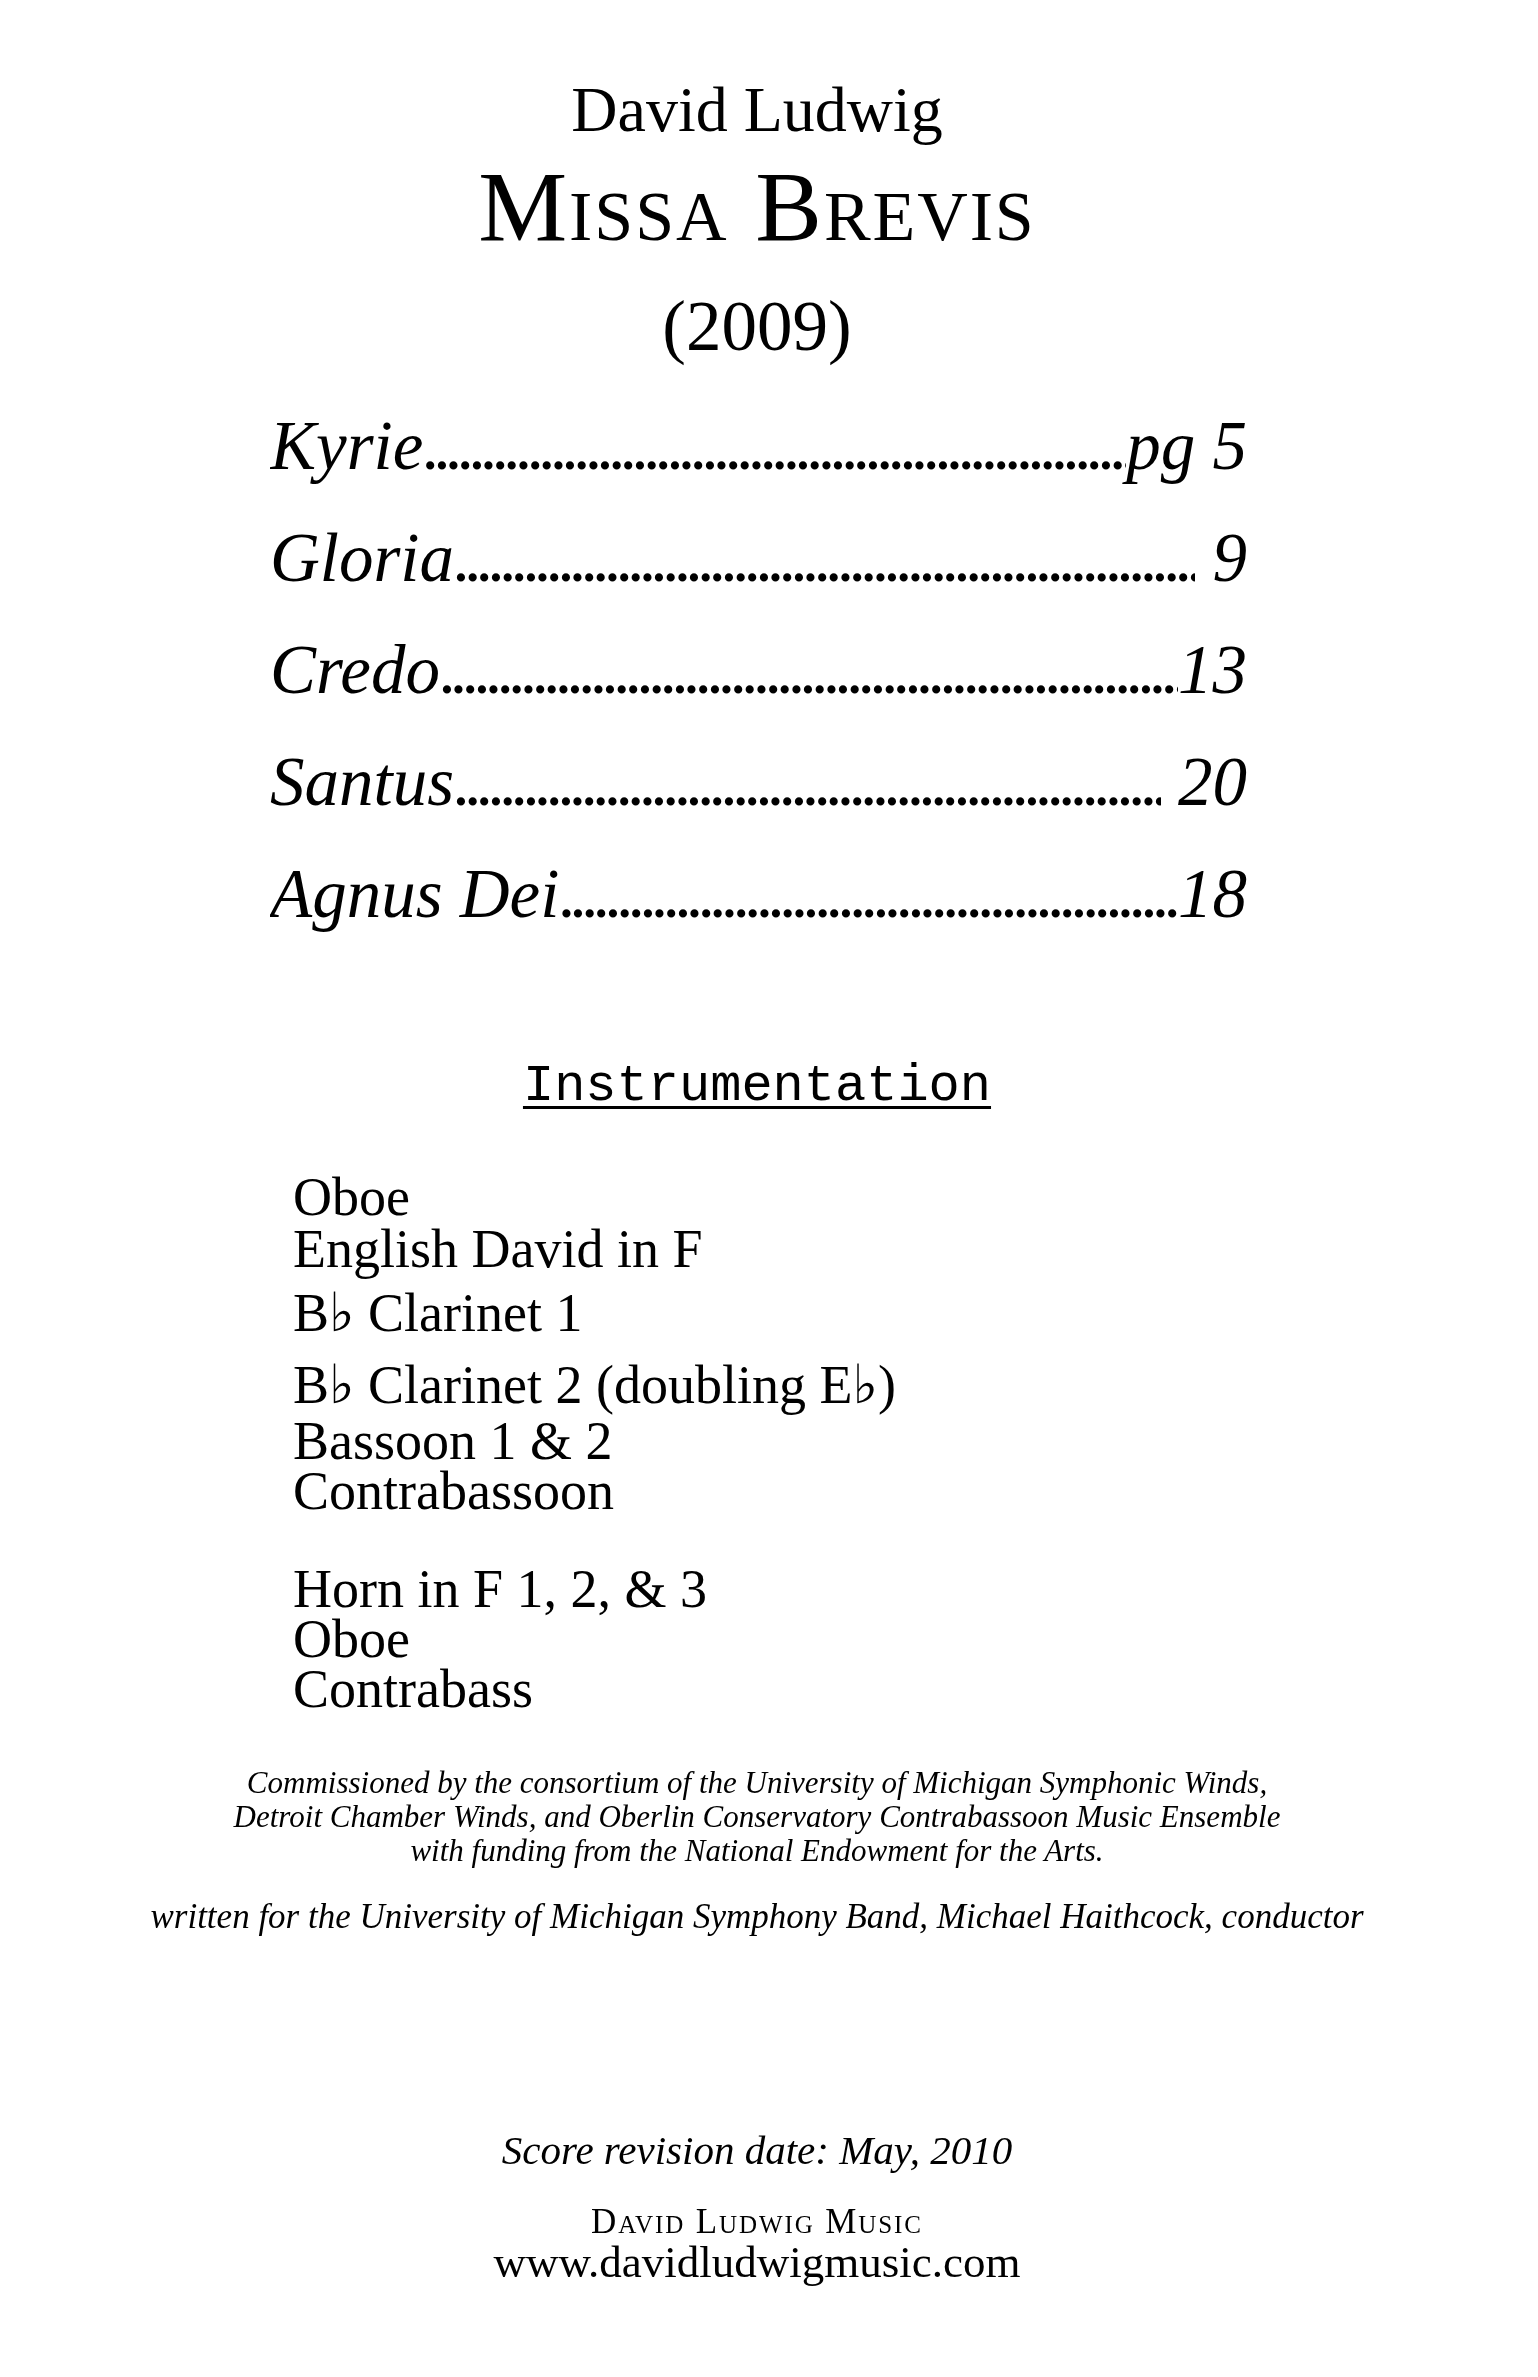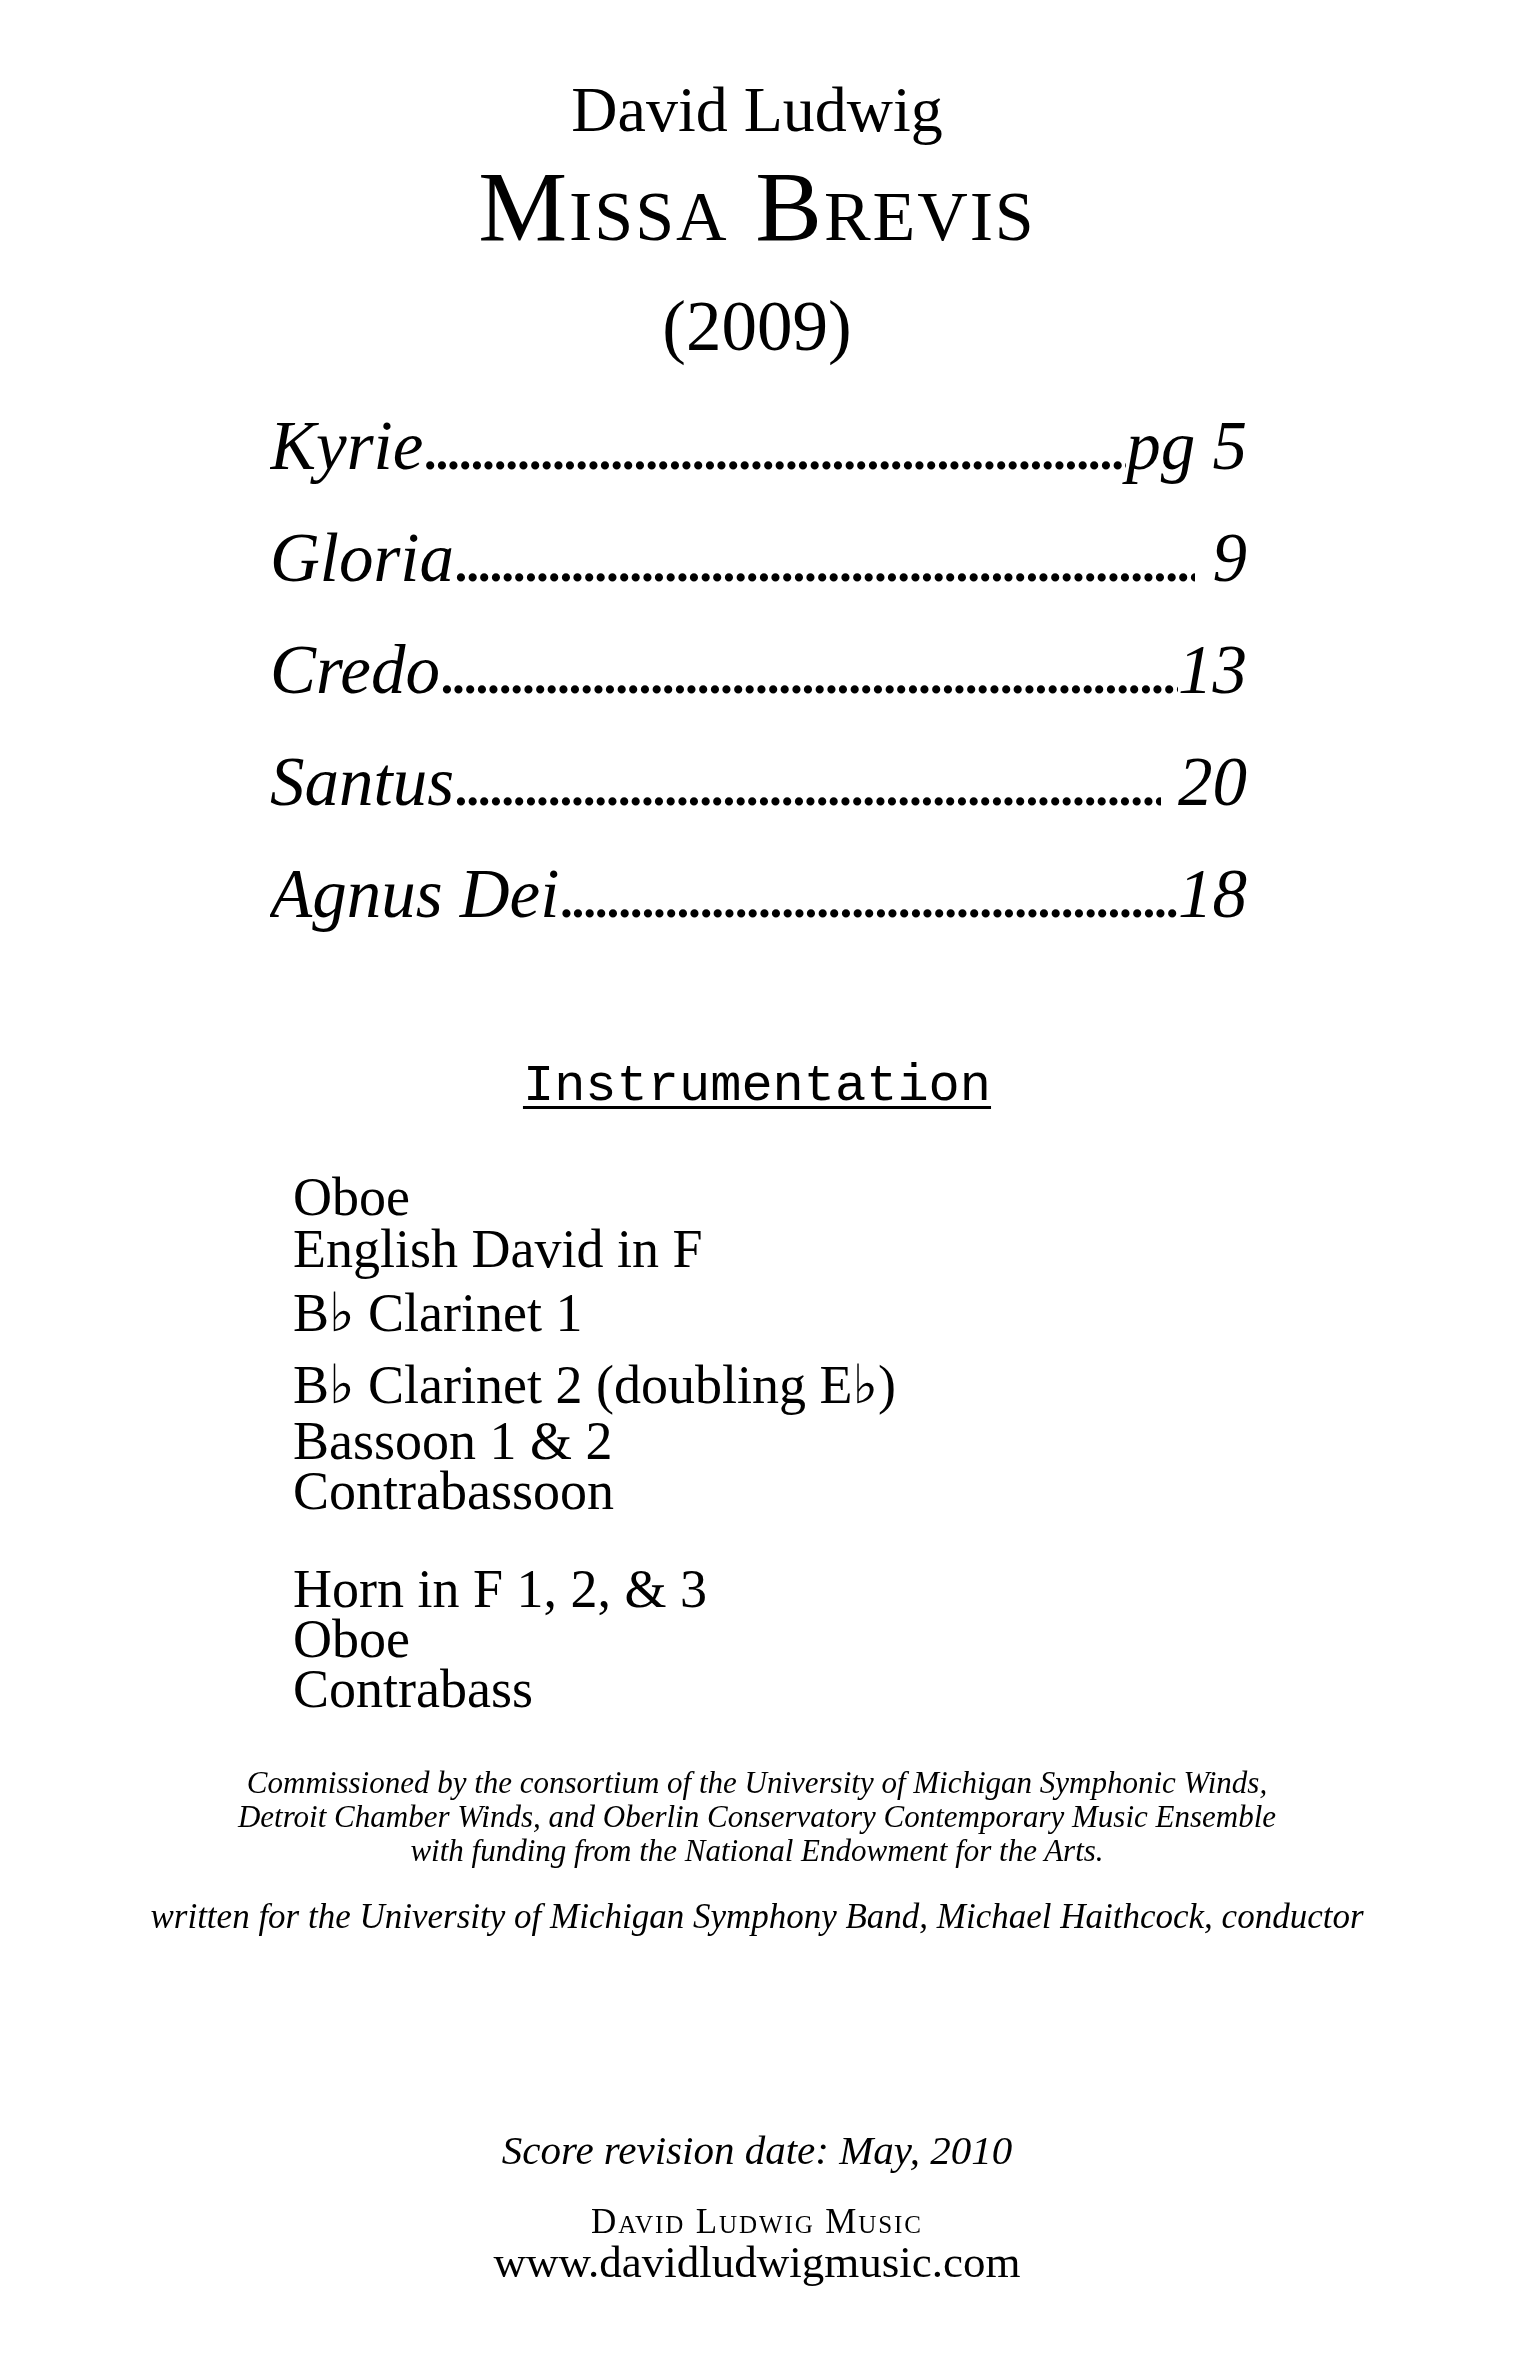--- a/index.html
+++ b/index.html
@@ -164,21 +164,21 @@
     <div class="instr-line m24">B♭ Clarinet 2 (doubling E♭)</div>
     <div class="instr-line m6">Bassoon 1 &amp; 2</div>
     <div class="instr-line">Contrabassoon</div>
     <div class="instr-line m52">Horn in F 1, 2, &amp; 3</div>
     <div class="instr-line">Oboe</div>
     <div class="instr-line">Contrabass</div>
   </div>
 
   <div class="abs centered commission">
     <div>Commissioned by the consortium of the University of Michigan Symphonic Winds,</div>
-    <div>Detroit Chamber Winds, and Oberlin Conservatory Contemporary Music Ensemble</div>
+    <div>Detroit Chamber Winds, and Oberlin Conservatory Contrabassoon Music Ensemble</div>
     <div>with funding from the National Endowment for the Arts.</div>
   </div>
 
   <div class="abs centered written-for">written for the University of Michigan Symphony Band, Michael Haithcock, conductor</div>
 
 
   <div class="abs centered revision">Score revision date: May, 2010</div>
 
   <div class="abs centered footer">
     <div class="publisher">David Ludwig Music</div>

